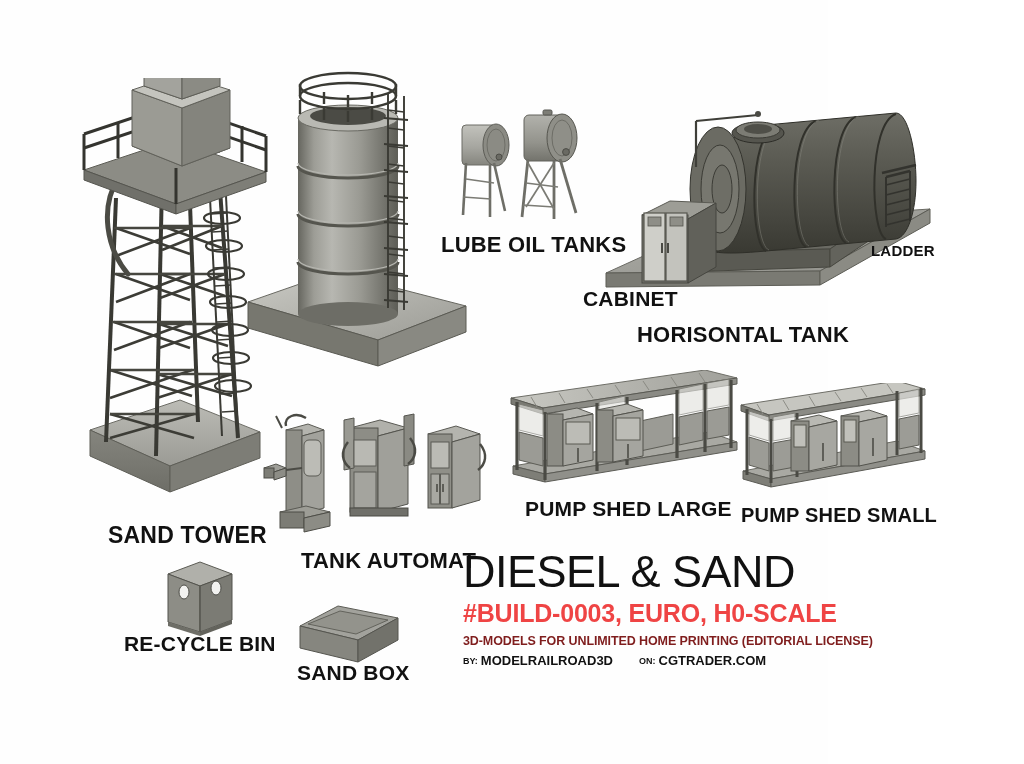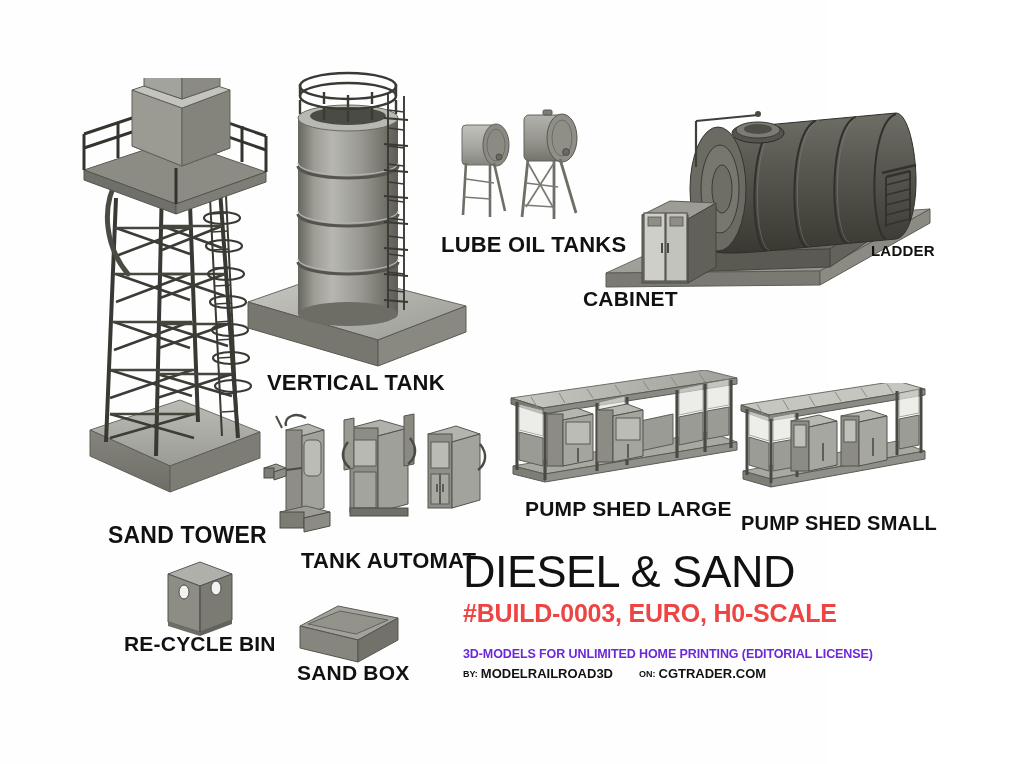--- a/index.html
+++ b/index.html
@@ -34,21 +34,21 @@
   
   #recycle-bin{left:158px;top:556px;width:85px;height:82px;}
 
   
   #sand-box{left:292px;top:600px;width:112px;height:70px;}
 
   
   #titleblock{position:absolute;left:463px;top:549px;width:540px;}
   #title-main{font-size:45px;font-weight:normal;color:#111;letter-spacing:-.5px;line-height:1;}
   #title-sub{font-size:25px;font-weight:bold;color:#ef4444;margin-top:7px;letter-spacing:-.2px;line-height:1;}
-  #title-line3{font-size:12.5px;font-weight:bold;color:#6d28d9;margin-top:21px;letter-spacing:-.1px;}
+  #title-line3{font-size:12.5px;font-weight:bold;color:#7f1d1d;margin-top:8px;letter-spacing:-.1px;}
   #title-line4{font-size:13px;font-weight:bold;color:#111;margin-top:5px;display:flex;align-items:center;}
   .tiny{font-size:9px;font-weight:bold;margin-right:3px;}
   .gap{display:inline-block;width:26px;}
 </style>
 </head>
 <body>
 
 <div id="stage">
 
   <div class="obj" id="sand-tower">
@@ -552,24 +552,24 @@
     <svg width="112" height="72" viewBox="0 0 112 72">
       <polygon points="8,26 46,6 106,18 66,40" fill="#a2a29c" stroke="#5d5d56" stroke-width="1"></polygon>
       <polygon points="16,24 48,11 96,20 64,34" fill="#93938c" stroke="#63635c" stroke-width="1"></polygon>
       <polygon points="8,26 66,40 66,62 8,48" fill="#86867f" stroke="#55554f" stroke-width="1"></polygon>
       <polygon points="66,40 106,18 106,40 66,62" fill="#72726b" stroke="#55554f" stroke-width="1"></polygon>
     </svg>
   </div>
 
   <div class="lbl" style="left:441px;top:232px;font-size:22px;">LUBE OIL TANKS</div>
   <div class="lbl" style="left:583px;top:287px;font-size:21px;">CABINET</div>
+  <div class="lbl" style="left:637px;top:322px;font-size:22px;">HORISONTAL TANK</div>
   <div class="lbl" style="left:871px;top:242px;font-size:15px;">LADDER</div>
-  <div class="lbl" style="left:267px;top:370px;font-size:22px;">VERTICAL TANK</div>
   <div class="lbl" style="left:525px;top:497px;font-size:21px;">PUMP SHED LARGE</div>
-  <div class="lbl" style="left:741px;top:504px;font-size:20px;margin-top:8px;">PUMP SHED SMALL</div>
+  <div class="lbl" style="left:741px;top:504px;font-size:20px;">PUMP SHED SMALL</div>
   <div class="lbl" style="left:108px;top:522px;font-size:23px;">SAND TOWER</div>
   <div class="lbl" style="left:124px;top:632px;font-size:21px;">RE-CYCLE BIN</div>
   <div class="lbl" style="left:301px;top:548px;font-size:22px;">TANK AUTOMAT</div>
   <div class="lbl" style="left:297px;top:661px;font-size:21px;">SAND BOX</div>
 
   <div id="titleblock">
     <div id="title-main">DIESEL &amp; SAND</div>
     <div id="title-sub">#BUILD-0003, EURO, H0-SCALE</div>
     <div id="title-line3">3D-MODELS FOR UNLIMITED HOME PRINTING (EDITORIAL LICENSE)</div>
     <div id="title-line4">

